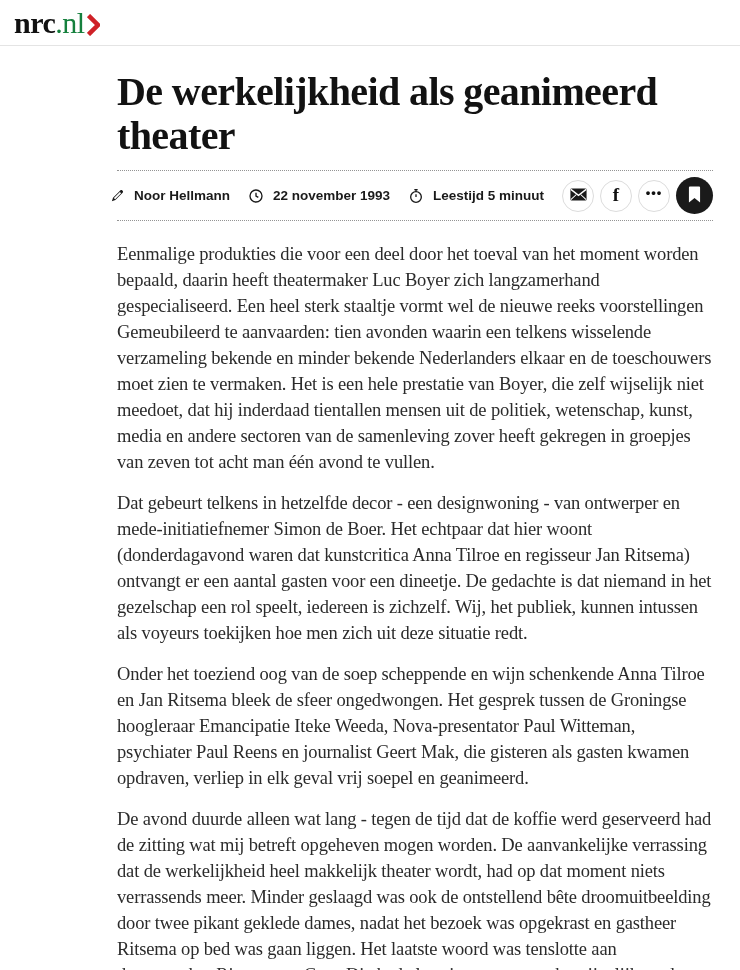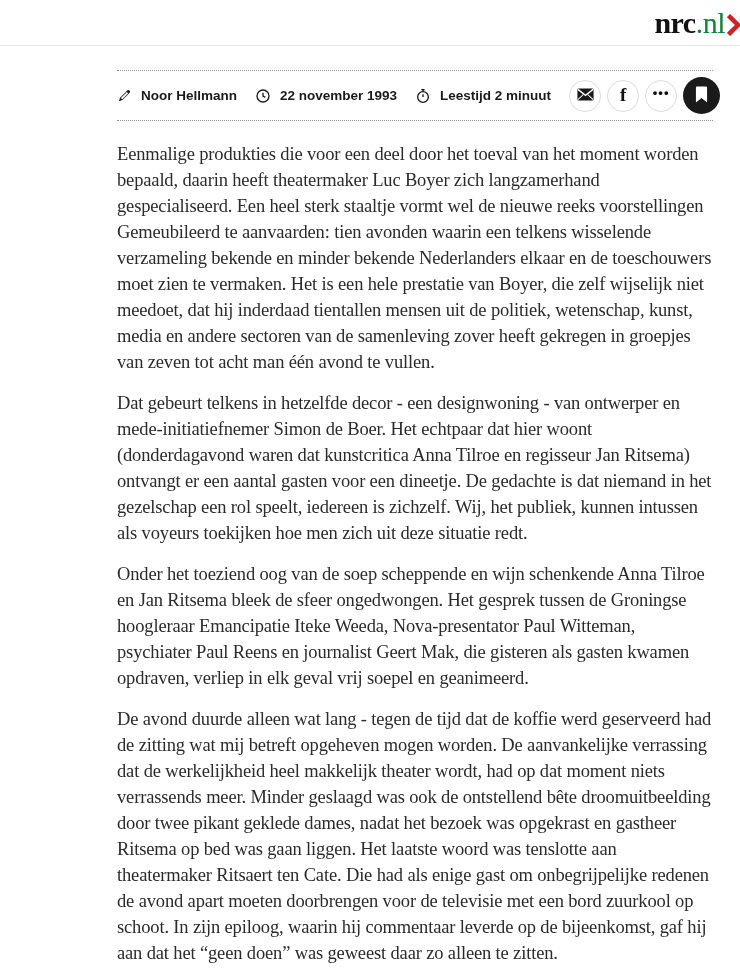--- a/index.html
+++ b/index.html
@@ -12,21 +12,20 @@
   }
 
   
   .site-header {
     height: 46px;
     background: #ffffff;
     border-bottom: 1px solid #e4e4e4;
     display: flex;
     align-items: center;
     padding-left: 14px;
-    justify-content: flex-end;
   }
   .logo {
     display: flex;
     align-items: baseline;
     text-decoration: none;
     cursor: pointer;
     font-family: "Liberation Serif", serif;
     font-size: 30px;
     line-height: 1;
     color: #111111;
@@ -61,21 +60,21 @@
     margin: 0 0 18px 0;
   }
 
   
   .byline-bar {
     border-top: 1px dotted #949494;
     border-bottom: 1px dotted #949494;
     padding: 6px 0;
     display: flex;
     align-items: center;
-    justify-content: flex-start;
+    justify-content: flex-end;
   }
   .byline-left {
     display: flex;
     align-items: center;
     font-size: 13.5px;
     font-weight: 700;
     color: #1a1a1a;
   }
   .byline-left .meta-icon { display: inline-flex; margin-right: 9px; }
   .byline-left .meta-text { margin-right: 18px; white-space: nowrap; }
@@ -126,20 +125,21 @@
     <span class="logo-chevron">
       <svg width="13" height="22" viewBox="0 0 13 22">
           <path d="M1.5 1.5 L11 11 L1.5 20.5" stroke="#cf2127" stroke-width="4.5" fill="none"></path>
         </svg>
     </span>
   </a>
 </header>
 
 <main class="content">
 
+  <h1 class="article-title">De werkelijkheid als geanimeerd theater</h1>
 
 
   <div class="byline-bar">
     <div class="byline-left">
       <span class="meta-icon">
         <svg width="15" height="15" viewBox="0 0 24 24" fill="#1a1a1a">
             <path d="M3 21l1.8-5.6L16.4 3.8c.9-.9 2.4-.9 3.3 0l.5.5c.9.9.9 2.4 0 3.3L8.6 19.2 3 21zm3.2-5.1l2 2 9.6-9.7-2-2-9.6 9.7z"></path>
           </svg>
       </span>
       <span class="meta-text">Noor Hellmann</span>
@@ -151,21 +151,21 @@
       </span>
       <span class="meta-text">22 november 1993</span>
       <span class="meta-icon">
         <svg width="16" height="16" viewBox="0 0 24 24" fill="none" stroke="#1a1a1a" stroke-width="2">
             <circle cx="12" cy="13.5" r="8"></circle>
             <path d="M12 13.5V9.5"></path>
             <path d="M9.5 2.5h5"></path>
             <path d="M12 2.5v3"></path>
           </svg>
       </span>
-      <span class="meta-text">Leestijd 2 minuut</span>
+      <span class="meta-text">Leestijd 5 minuut</span>
     </div>
 
     <div class="share-group">
       <button class="share-btn email">
         <span>
           <svg width="17" height="13" viewBox="0 0 20 15">
               <rect x="0.5" y="0.5" width="19" height="14" rx="1.5" fill="#1a1a1a"></rect>
               <path d="M1 1.5l9 7 9-7" stroke="#ffffff" stroke-width="1.6" fill="none"></path>
               <path d="M1 13.5l6.5-6M19 13.5l-6.5-6" stroke="#ffffff" stroke-width="1.2" fill="none"></path>
             </svg>

